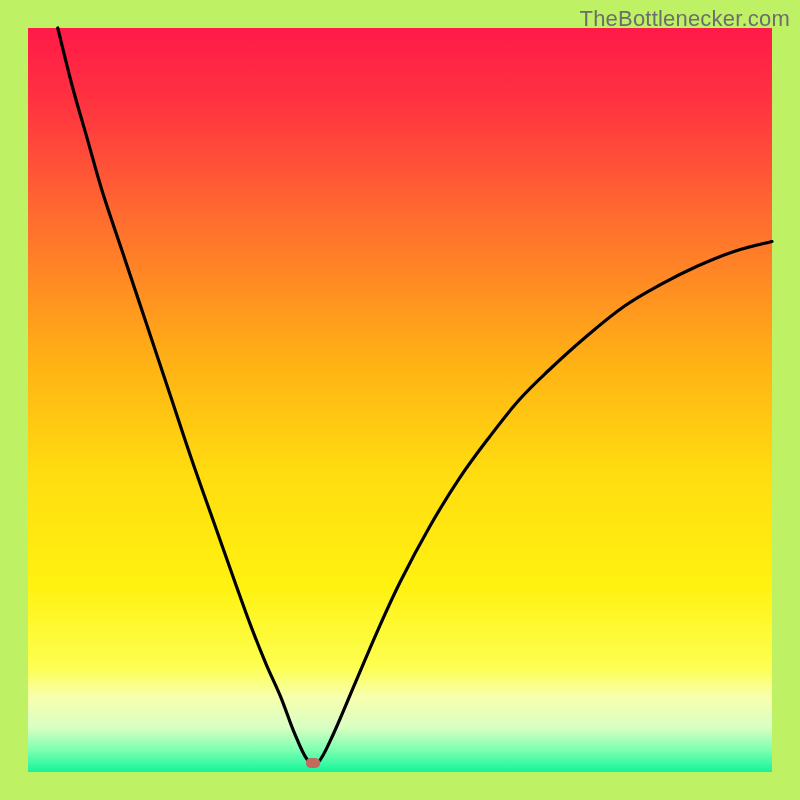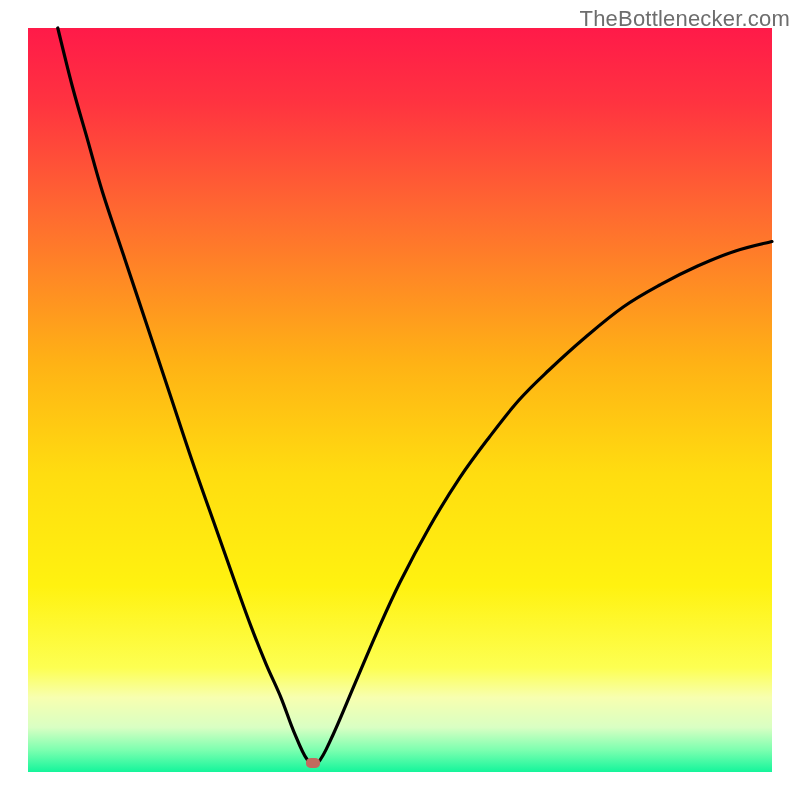--- a/index.html
+++ b/index.html
@@ -10,21 +10,21 @@
     background: #000;
     overflow: hidden;
     font-family: Arial, Helvetica, sans-serif;
   }
   .frame {
     position: absolute;
     top: 0;
     left: 0;
     width: 800px;
     height: 800px;
-    background: #ffffff;
+    background: #bef264;
   }
   .plot-area {
     position: absolute;
     left: 28px;
     top: 28px;
     width: 744px;
     height: 744px;
     
   }
   .watermark {

